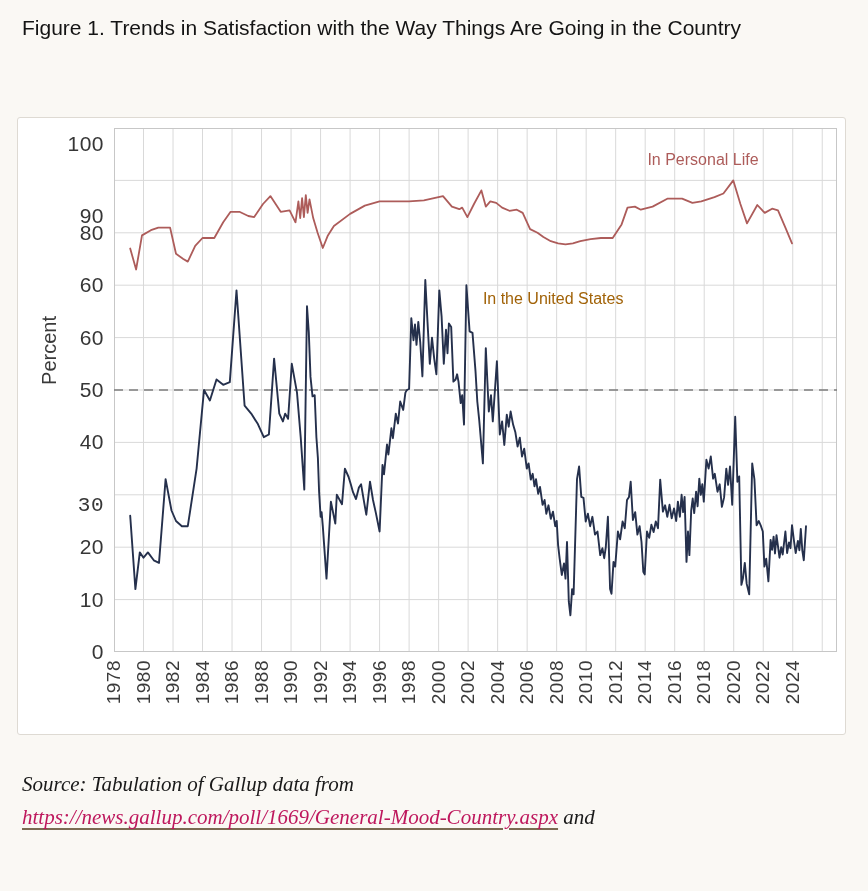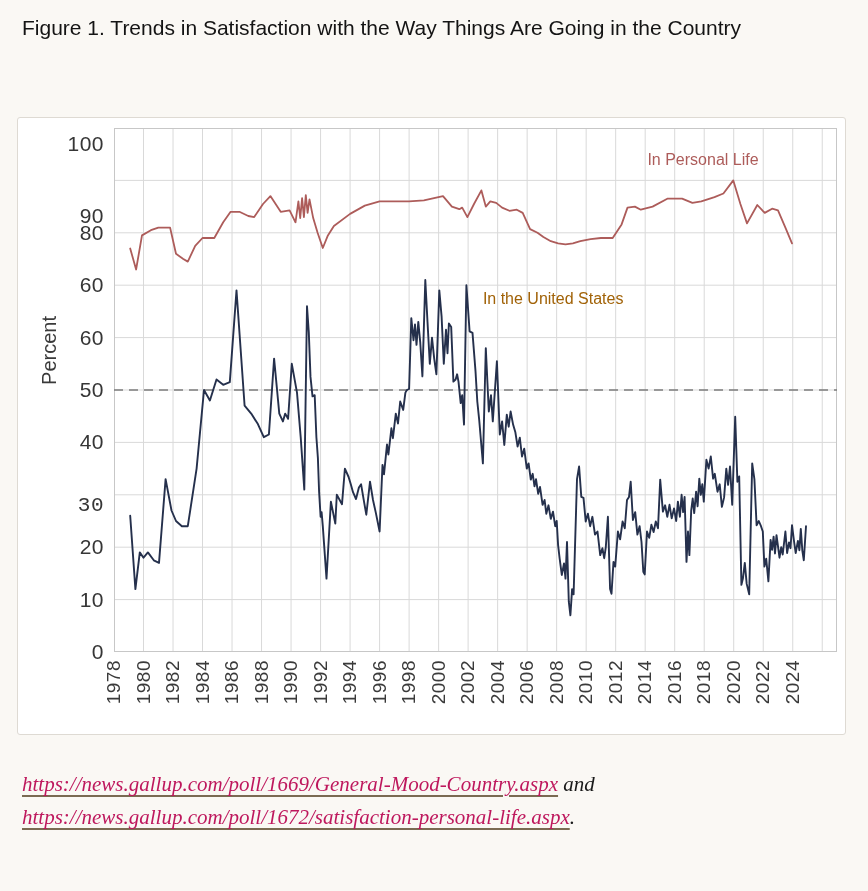--- a/index.html
+++ b/index.html
@@ -137,15 +137,15 @@
       <div class="xtick" style="left: 733.224px; top: 542px;">2022</div>
       <div class="xtick" style="left: 762.735px; top: 542px;">2024</div>
     </div>
   <div id="annotations">
       <div class="series-label" style="color: rgb(173, 92, 90); left: 629.397px; top: 33.056px;">In Personal Life</div>
       <div class="series-label" style="color: #a16207; left: 464.878px; top: 171.916px;">In the United States</div>
     </div>
 </div>
 
 <div class="source">
+  <p><span>Source: Tabulation of Gallup data from</span></p>
   <p><a href="#">https://news.gallup.com/poll/1669/General-Mood-Country.aspx</a><span> and</span></p>
-  <p><a href="#">https://news.gallup.com/poll/1672/satisfaction-personal-life.aspx</a><span>.</span></p>
 </div>
 
 </body></html>

